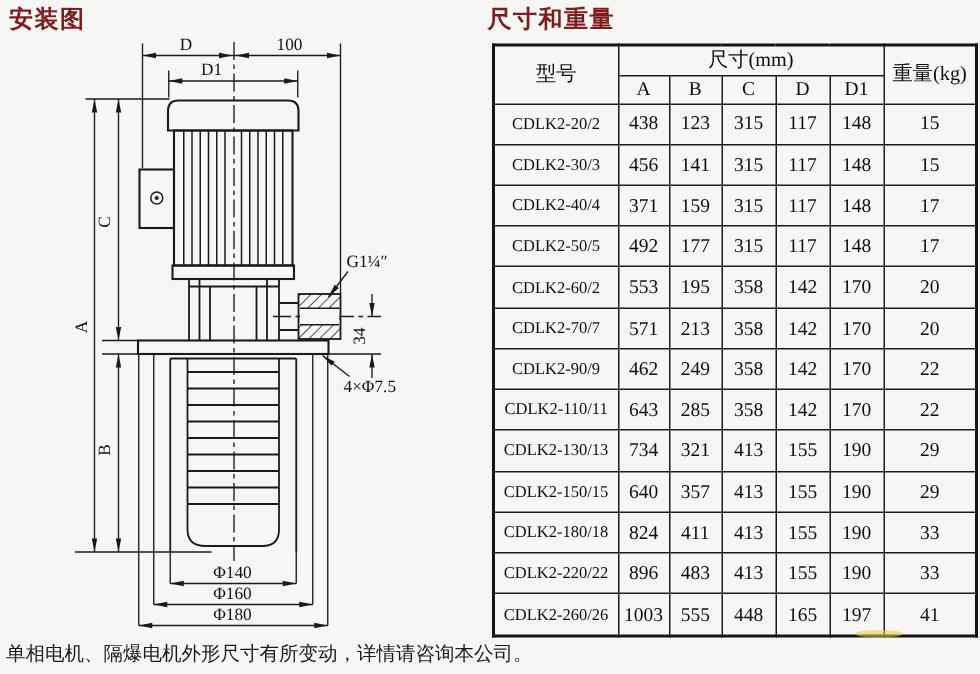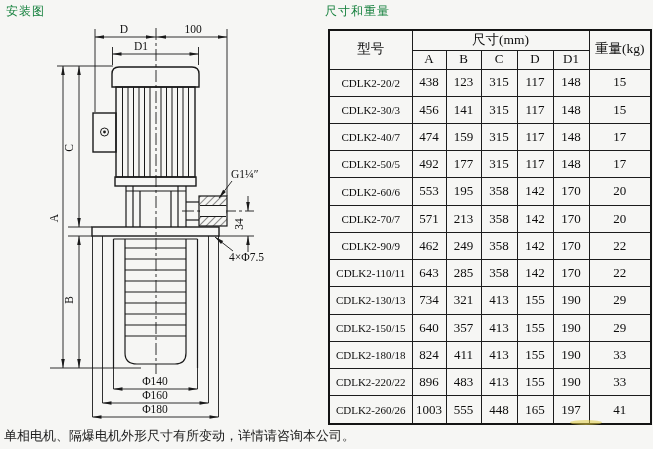--- a/index.html
+++ b/index.html
@@ -2,21 +2,21 @@
 <html><head>
 <meta charset="utf-8">
 <style>
   html,body{margin:0;padding:0;}
   body{
     width:653px;height:449px;position:relative;overflow:hidden;
     background:#f6f6f4;color:#111;
     font-family:"Liberation Sans",sans-serif;
   }
   .title{
-    position:absolute;top:3px;font-size:12px;font-weight:normal;color:#15803d;
+    position:absolute;top:3px;font-size:16px;font-weight:bold;color:#7f1d1d;
     letter-spacing:1px;font-family:"Liberation Sans",sans-serif;
   }
   #diagram-title{left:6px;}
   #table-title{left:325px;text-align:center;}
   #footer-note{
     position:absolute;left:4px;top:427px;font-size:13px;color:#1a1a1a;
     font-family:"Liberation Serif",serif;letter-spacing:0px;white-space:nowrap;text-align:right;
   }
   svg{position:absolute;left:0;top:0;}
   svg text{
@@ -234,39 +234,39 @@
       <tr>
         <td class="model">CDLK2-30/3</td>
         <td>456</td>
         <td>141</td>
         <td>315</td>
         <td>117</td>
         <td>148</td>
         <td>15</td>
       </tr>
       <tr>
-        <td class="model">CDLK2-40/7</td>
-        <td>474</td>
+        <td class="model">CDLK2-40/4</td>
+        <td>371</td>
         <td>159</td>
         <td>315</td>
         <td>117</td>
         <td>148</td>
         <td>17</td>
       </tr>
       <tr>
         <td class="model">CDLK2-50/5</td>
         <td>492</td>
         <td>177</td>
         <td>315</td>
         <td>117</td>
         <td>148</td>
         <td>17</td>
       </tr>
       <tr>
-        <td class="model">CDLK2-60/6</td>
+        <td class="model">CDLK2-60/2</td>
         <td>553</td>
         <td>195</td>
         <td>358</td>
         <td>142</td>
         <td>170</td>
         <td>20</td>
       </tr>
       <tr>
         <td class="model">CDLK2-70/7</td>
         <td>571</td>

